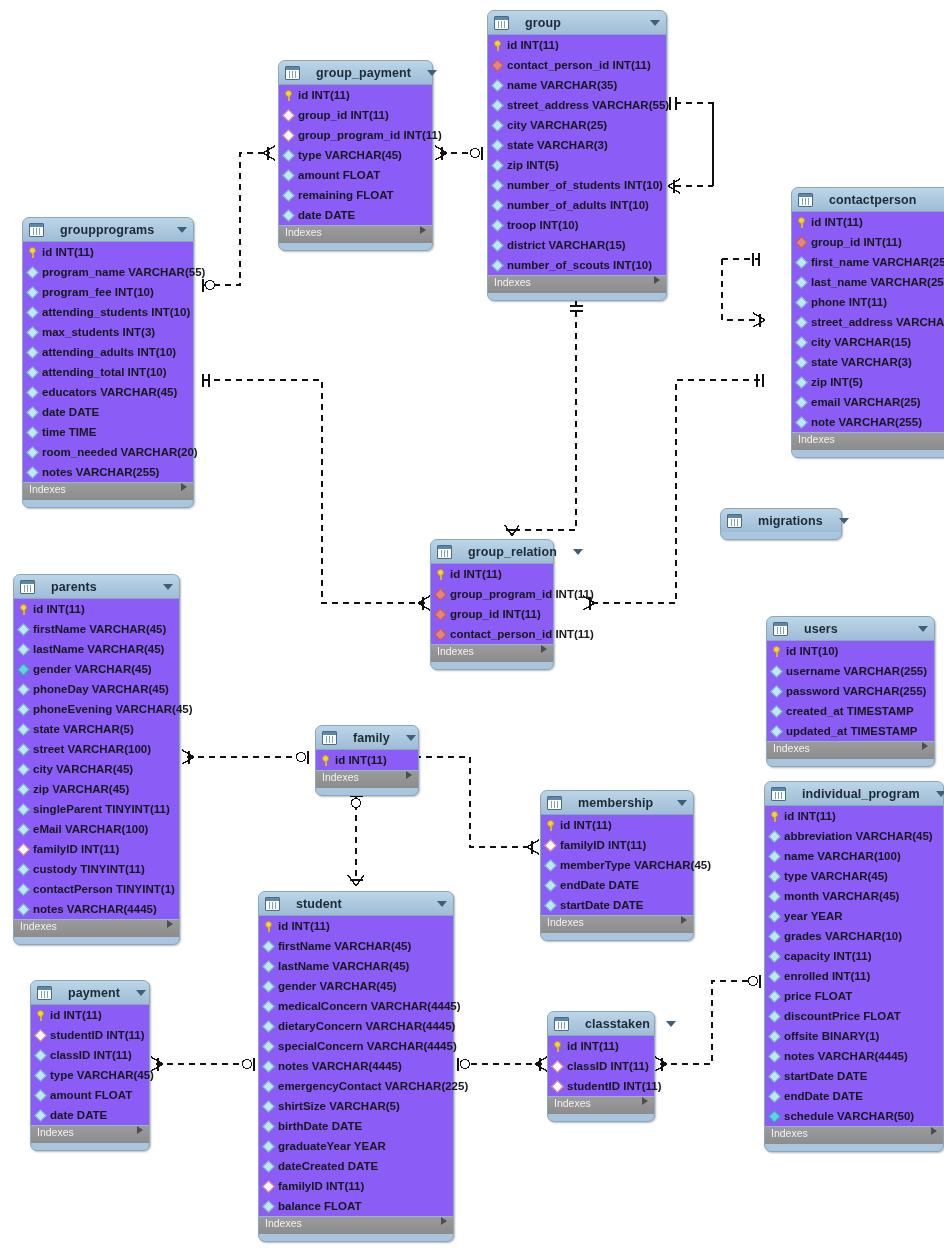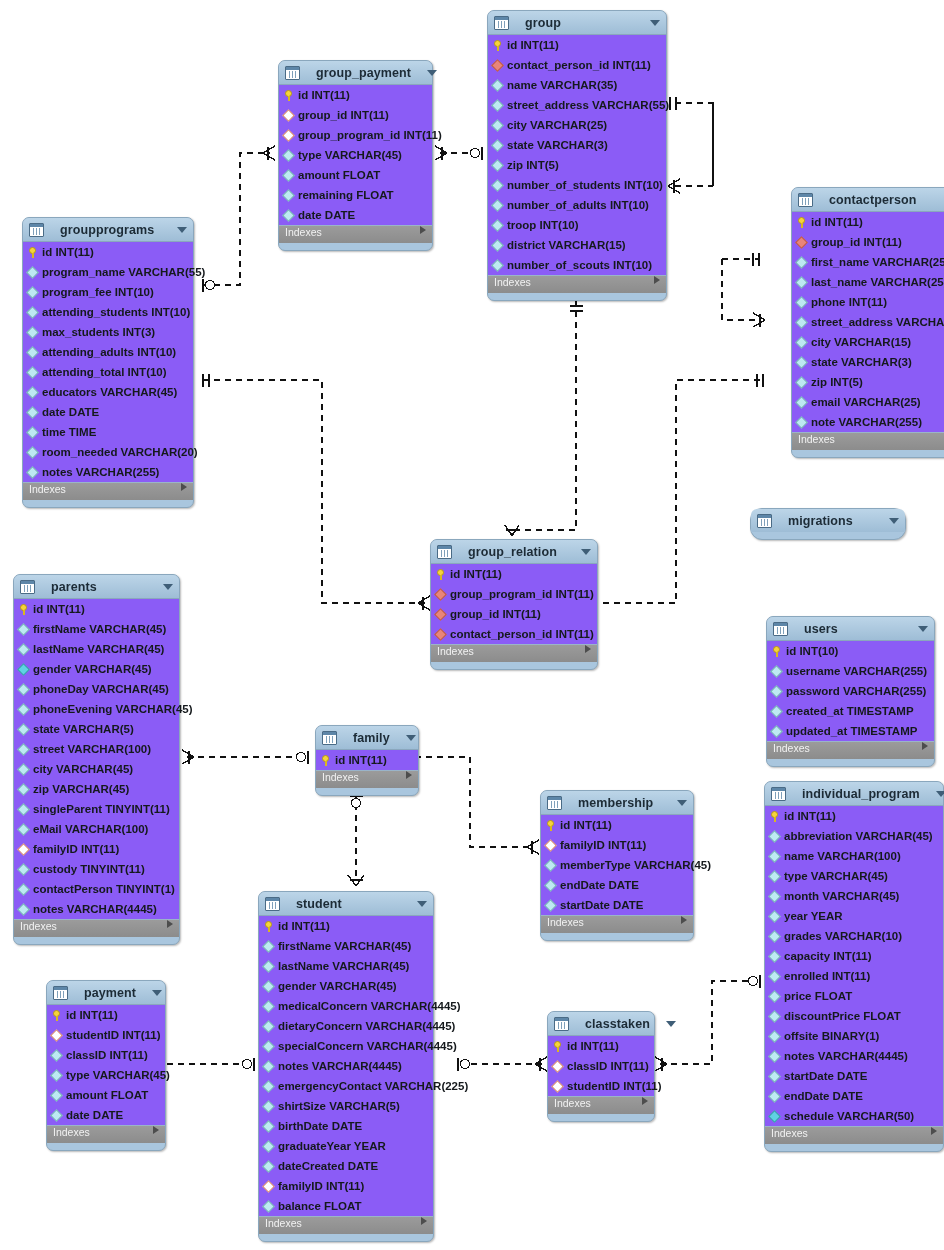--- a/index.html
+++ b/index.html
@@ -447,28 +447,28 @@
           <div class="col">
             <span class="di plain"></span>
             <span>note VARCHAR(255)</span>
           </div>
         </div>
         <div class="idx">
           <span class="lbl">Indexes</span>
           <span class="arrow"></span>
         </div>
       </div>
-      <div class="tbl" style="left: 750px; top: 508px; width: 156px; border-radius: 12px;">
+      <div class="tbl" style="left: 720px; top: 508px; width: 122px;">
         <div class="hdr">
           <span class="tbl-icon"></span>
           <span class="tname">migrations</span>
           <span class="caret"></span>
         </div>
       </div>
-      <div class="tbl" style="left: 430px; top: 539px; width: 168px;">
+      <div class="tbl" style="left: 430px; top: 539px; width: 124px;">
         <div class="hdr">
           <span class="tbl-icon"></span>
           <span class="tname">group_relation</span>
           <span class="caret"></span>
         </div>
         <div class="cols">
           <div class="col">
             <span class="key"></span>
             <span>id INT(11)</span>
           </div>
@@ -720,21 +720,21 @@
           <div class="col">
             <span class="di notnull"></span>
             <span>schedule VARCHAR(50)</span>
           </div>
         </div>
         <div class="idx">
           <span class="lbl">Indexes</span>
           <span class="arrow"></span>
         </div>
       </div>
-      <div class="tbl" style="left: 258px; top: 891px; width: 176px;">
+      <div class="tbl" style="left: 258px; top: 891px; width: 196px;">
         <div class="hdr">
           <span class="tbl-icon"></span>
           <span class="tname">student</span>
           <span class="caret"></span>
         </div>
         <div class="cols">
           <div class="col">
             <span class="key"></span>
             <span>id INT(11)</span>
           </div>
@@ -818,21 +818,21 @@
           <div class="col">
             <span class="di fk"></span>
             <span>studentID INT(11)</span>
           </div>
         </div>
         <div class="idx">
           <span class="lbl">Indexes</span>
           <span class="arrow"></span>
         </div>
       </div>
-      <div class="tbl" style="left: 30px; top: 980px; width: 120px; margin-left: 16px;">
+      <div class="tbl" style="left: 30px; top: 980px; width: 120px;">
         <div class="hdr">
           <span class="tbl-icon"></span>
           <span class="tname">payment</span>
           <span class="caret"></span>
         </div>
         <div class="cols">
           <div class="col">
             <span class="key"></span>
             <span>id INT(11)</span>
           </div>

